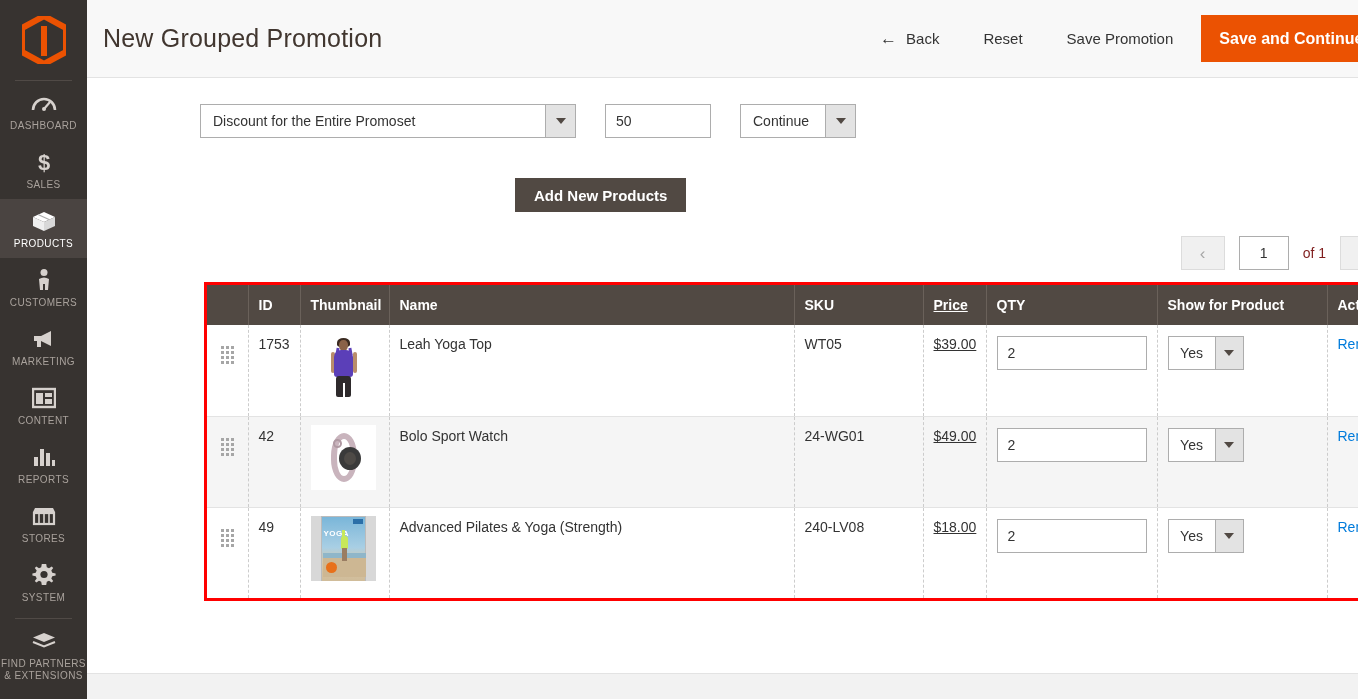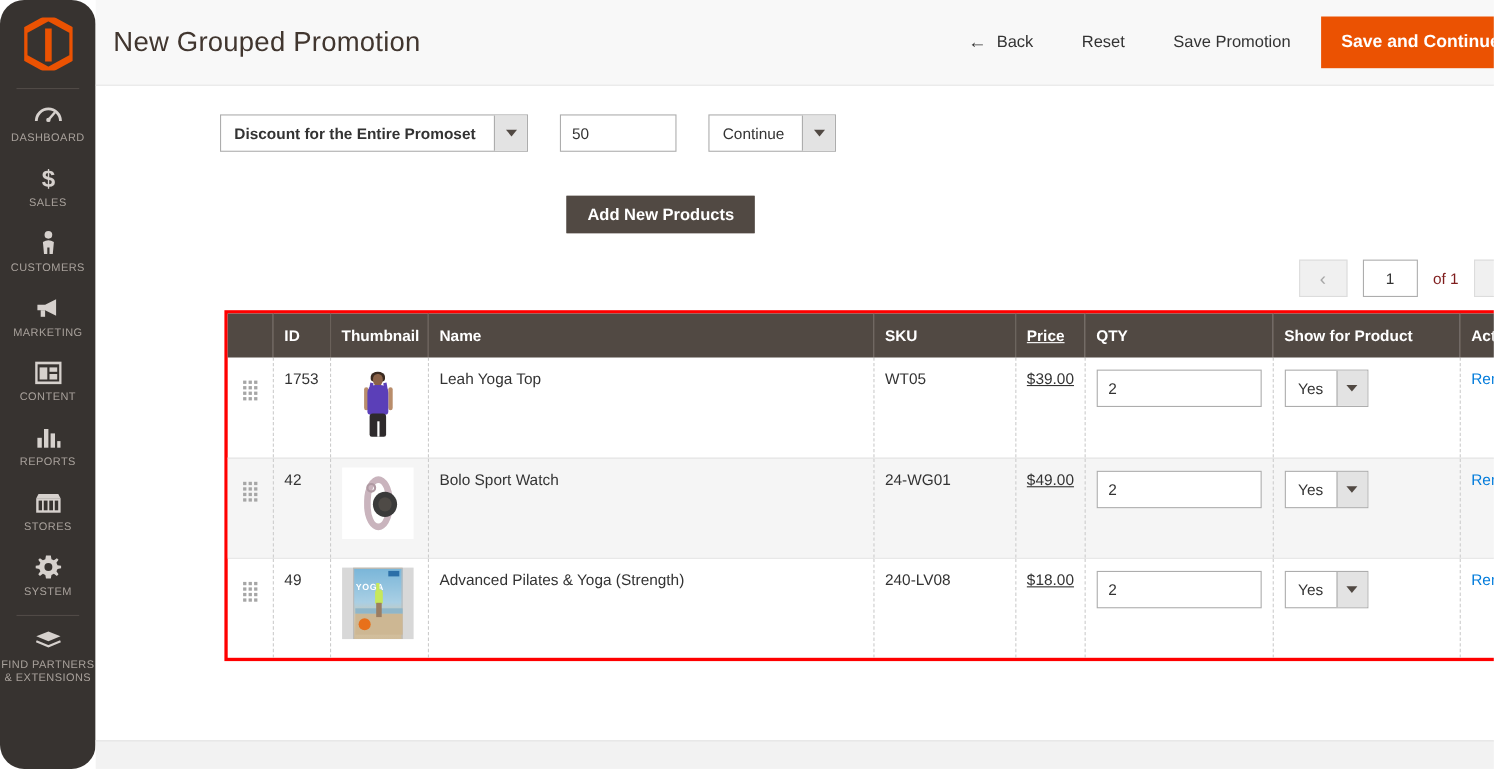--- a/index.html
+++ b/index.html
@@ -11,21 +11,20 @@
   }
   .app { position: relative; width: 1358px; height: 699px; display: flex; }
 
   
   .sidebar {
     width: 87px; height: 699px;
     background: #373330;
     flex: 0 0 87px;
     display: flex; flex-direction: column; 
     overflow: hidden;
-    border-radius: 22px;
   }
   .logo-wrap { height: 80px; width: 100%; display: flex; align-items: center; justify-content: center; }
   .logo-hex { width: 44px; height: 48px; }
   .side-div { width: 57px; height: 1px; background: #504a46; margin: 0 auto; }
   .side-item {
     width: 87px; padding: 9px 0 8px 0;
     display: flex; flex-direction: column; align-items: center; justify-content: center;
     cursor: pointer;
   }
   .side-item.active { background: #4a4441; }
@@ -79,21 +78,21 @@
     font-size: 14px; color: #333333; white-space: nowrap;
   }
   .ui-select .caret {
     width: 30px; background: #e3e3e3; border-left: 1px solid #adadad;
     display: flex; align-items: center; justify-content: center;
   }
   .caret-tri {
     width: 0; height: 0; border-left: 5px solid transparent;
     border-right: 5px solid transparent; border-top: 6px solid #514943;
   }
-  .sel-method { width: 280px; font-weight: bold; }
+  .sel-method { width: 376px; }
   .sel-method .val { flex: 1 1 auto; }
   .txt-input {
     height: 34px; border: 1px solid #adadad; background: #ffffff;
     font-size: 14px; color: #333333; padding: 0 10px; font-family: inherit;
     outline: none;
   }
   .amount-input { width: 106px; margin-left: 29px; }
   .sel-unit { margin-left: 29px; width: 116px; }
   .sel-unit .val { flex: 1 1 auto; }
 
@@ -249,20 +248,31 @@
 
     <div class="side-item">
       <span class="side-ico">
         <svg width="18" height="24" viewBox="0 0 18 24">
           <text x="9" y="20" font-size="22" font-weight="bold" text-anchor="middle" fill="#d6d1cd" font-family="Liberation Sans, sans-serif">$</text>
         </svg>
       </span>
       <span class="side-lbl">SALES</span>
     </div>
 
+    <div class="side-item active">
+      <span class="side-ico">
+        <svg width="26" height="24" viewBox="0 0 26 24">
+          <path d="M13 3 L24 8 L13 13 L2 8 Z" fill="#ffffff"></path>
+          <path d="M2 8 L2 17 L13 22 L13 13 Z" fill="#efefef"></path>
+          <path d="M24 8 L24 17 L13 22 L13 13 Z" fill="#d8d8d8"></path>
+          <path d="M7 5.5 L18 10.5" stroke="#aaaaaa" stroke-width="1.2" fill="none"></path>
+        </svg>
+      </span>
+      <span class="side-lbl">PRODUCTS</span>
+    </div>
 
     <div class="side-item">
       <span class="side-ico">
         <svg width="18" height="24" viewBox="0 0 18 24">
           <circle cx="9" cy="4.5" r="3.5" fill="#d6d1cd"></circle>
           <path d="M4 11 Q9 8 14 11 L13 22 L10 22 L10 16 L8 16 L8 22 L5 22 Z" fill="#d6d1cd"></path>
         </svg>
       </span>
       <span class="side-lbl">CUSTOMERS</span>
     </div>

